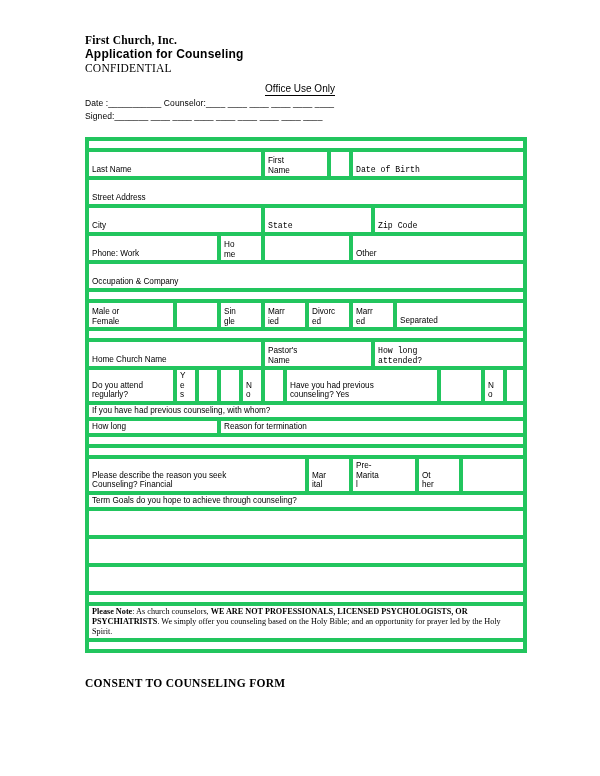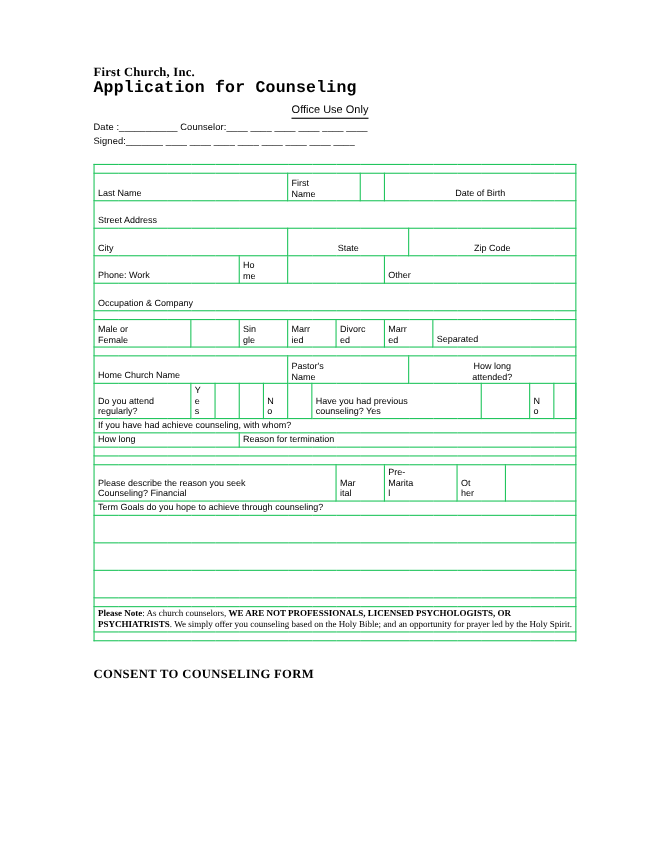--- a/index.html
+++ b/index.html
@@ -12,32 +12,32 @@
     height: 776px;
     font-family: "Liberation Sans", sans-serif;
     color: #000000;
     overflow: hidden;
   }
   .page {
     position: relative;
     width: 600px;
     height: 776px;
     box-sizing: border-box;
-    padding: 60px 85px 0 85px;
+    padding: 34px 85px 0 85px;
   }
   .hdr-line {
     font-family: "Liberation Serif", serif;
     font-weight: bold;
     font-size: 11.5px;
     line-height: 13.5px;
     letter-spacing: 0.2px;
   }
   .hdr-line.sans {
-    font-family: Liberation Mono, monospace;
-    font-size: 15px;
+    font-family: Liberation Sans, sans-serif;
+    font-size: 12px;
   }
   .hdr-conf {
     font-family: "Liberation Serif", serif;
     font-size: 11.5px;
     line-height: 14px;
     letter-spacing: 0.2px;
   }
   .office-only {
     text-align: center;
     font-size: 10px;
@@ -56,36 +56,36 @@
     white-space: nowrap;
   }
   
   table.form {
     border-collapse: collapse;
     width: 430px;
     margin-top: 14px;
     table-layout: fixed;
   }
   table.form td {
-    border: 1px solid #22c55e;
+    border: 4px solid #22c55e;
     font-size: 8.2px;
     padding: 1px 3px;
     vertical-align: bottom;
     height: 10px;
     line-height: 10px;
     word-wrap: break-word;
     margin-top: 16px;
   }
   td.lbl {
     vertical-align: bottom;
   }
   tr.thin td { height: 7px; padding: 0 3px; }
   tr.tall td { height: 22px; }
   tr.tall2 td { height: 30px; }
-  td.center { text-align: center; }
+  td.center { text-align: left; font-family: Liberation Mono, monospace; }
   .cellwrap {
     line-height: 9.5px;
   }
   
   .note {
     font-family: "Liberation Serif", serif;
     font-size: 8.3px;
     line-height: 11.5px;
     padding: 4px 6px 6px 6px;
   }
@@ -100,20 +100,21 @@
     margin-top: 24px;
   }
 </style>
 </head>
 <body>
 
 <div class="page">
 
   <div class="hdr-line">First Church, Inc.</div>
   <div class="hdr-line sans">Application for Counseling</div>
+  <div class="hdr-conf">CONFIDENTIAL</div>
 
   <div class="office-only">
     <span>Office Use Only</span>
   </div>
 
   <div class="office-lines">Date :___________   Counselor:____ ____ ____ ____ ____ ____</div>
   <div class="office-lines">Signed:_______ ____ ____ ____ ____ ____ ____ ____ ____</div>
 
   <table class="form">
     <colgroup>
@@ -275,21 +276,21 @@
         <div class="cellwrap">
           <div>N</div>
           <div>o</div>
         </div>
       </td>
       <td></td>
       <td></td>
     </tr>
 
     <tr>
-      <td colspan="20" class="lbl">If you have had achieve counseling, with whom?</td>
+      <td colspan="20" class="lbl">If you have had previous counseling, with whom?</td>
     </tr>
 
     <tr>
       <td colspan="6" class="lbl">How long</td>
       <td colspan="14" class="lbl">Reason for termination</td>
     </tr>
 
     <tr class="thin">
       <td colspan="20"></td>
     </tr>

